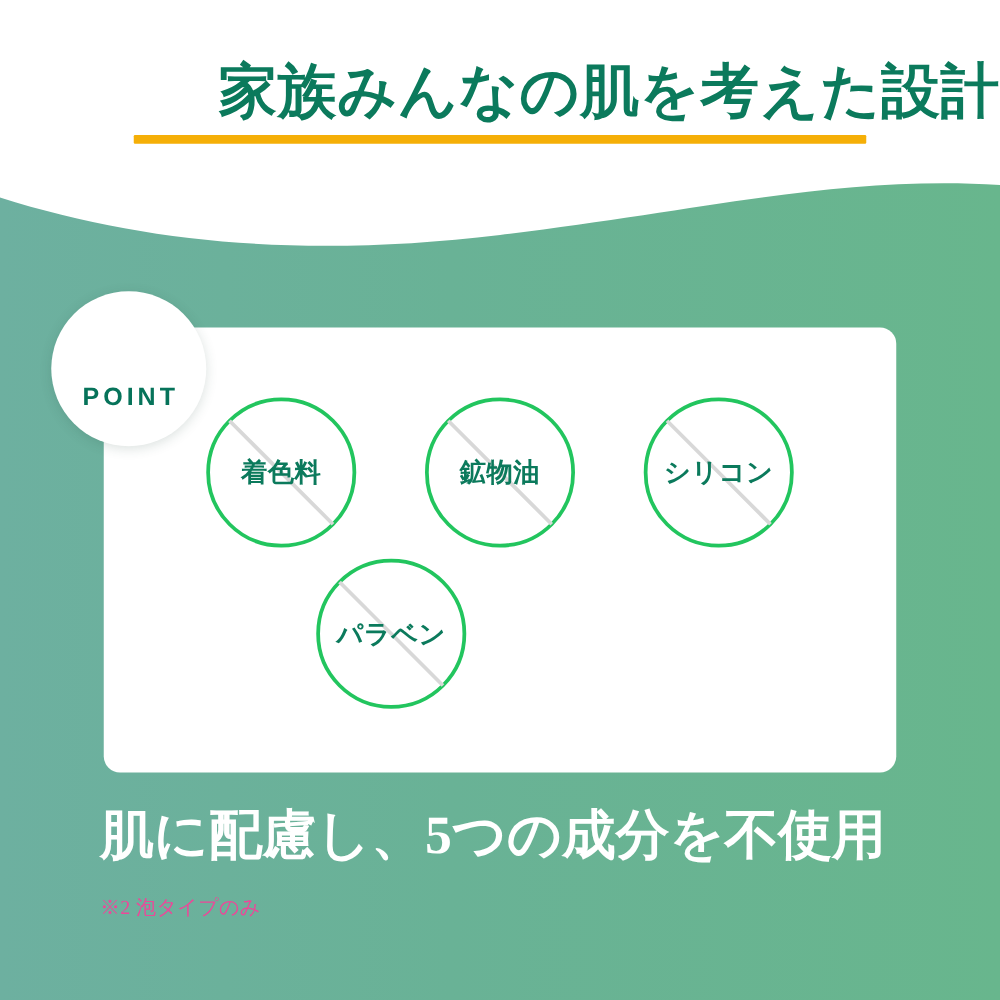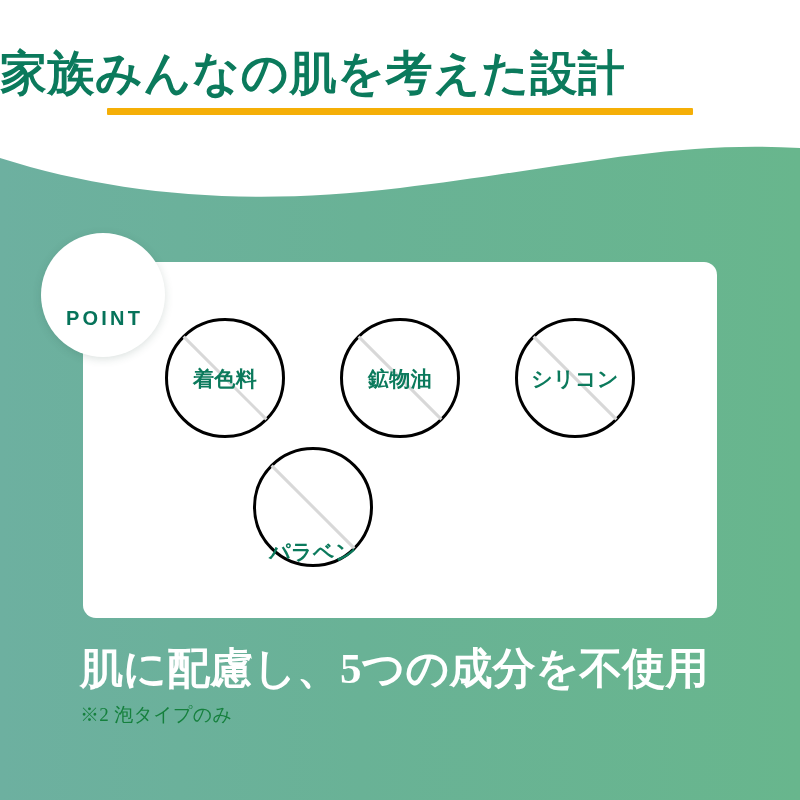--- a/index.html
+++ b/index.html
@@ -29,21 +29,21 @@
   }
   .wave-layer svg { display: block; }
 
   
   .headline-block {
     position: absolute;
     left: 0;
     top: 44px;
     width: 800px;
     z-index: 5;
-    text-align: left;
+    text-align: right;
   }
   .headline-text {
     display: block;
     font-size: 47px;
     line-height: 58px;
     font-weight: 700;
     color: #0b7a5c;
     letter-spacing: 0.5px;
     white-space: nowrap;
   }
@@ -99,21 +99,21 @@
     top: 262px;
     width: 634px;
     height: 356px;
     z-index: 7;
   }
   .nc {
     position: absolute;
     width: 120px;
     height: 120px;
     border-radius: 50%;
-    border: 3px solid #000000;
+    border: 3px solid #22c55e;
     box-sizing: border-box;
     display: flex;
     flex-direction: column;
     align-items: center;
     justify-content: center;
   }
   
   .nc::after {
     content: "";
     position: absolute;
@@ -144,21 +144,21 @@
     font-size: 11px;
     font-weight: 400;
     color: #0b7a5c;
     line-height: 13px;
   }
 
   
   .nc-1 { left: 82px;  top: 56px; }
   .nc-2 { left: 257px; top: 56px; }
   .nc-3 { left: 432px; top: 56px; }
-  .nc-4 { left: 170px; top: 185px; justify-content: flex-end; }
+  .nc-4 { left: 170px; top: 185px; }
   .nc-5 { left: 345px; top: 185px; }
 
   
   .bottom-block {
     position: absolute;
     left: 80px;
     top: 643px;
     width: 660px;
     z-index: 5;
     font-family: Liberation Serif, serif;
@@ -167,25 +167,25 @@
     display: block;
     font-size: 43px;
     line-height: 52px;
     font-weight: 700;
     color: #ffffff;
     letter-spacing: 0px;
     white-space: nowrap;
   }
   .bottom-note {
     display: block;
-    margin-top: 10px;
-    font-size: 19px;
+    margin-top: 22px;
+    font-size: 16px;
     line-height: 19px;
     font-weight: 400;
-    color: #15803d;
+    color: #ec4899;
     letter-spacing: 0.3px;
   }
 </style>
 </head>
 <body>
 
 <div id="stage">
 
   <div class="wave-layer">
     <svg width="800" height="800" viewBox="0 0 800 800" xmlns="http://www.w3.org/2000/svg" aria-hidden="true">

